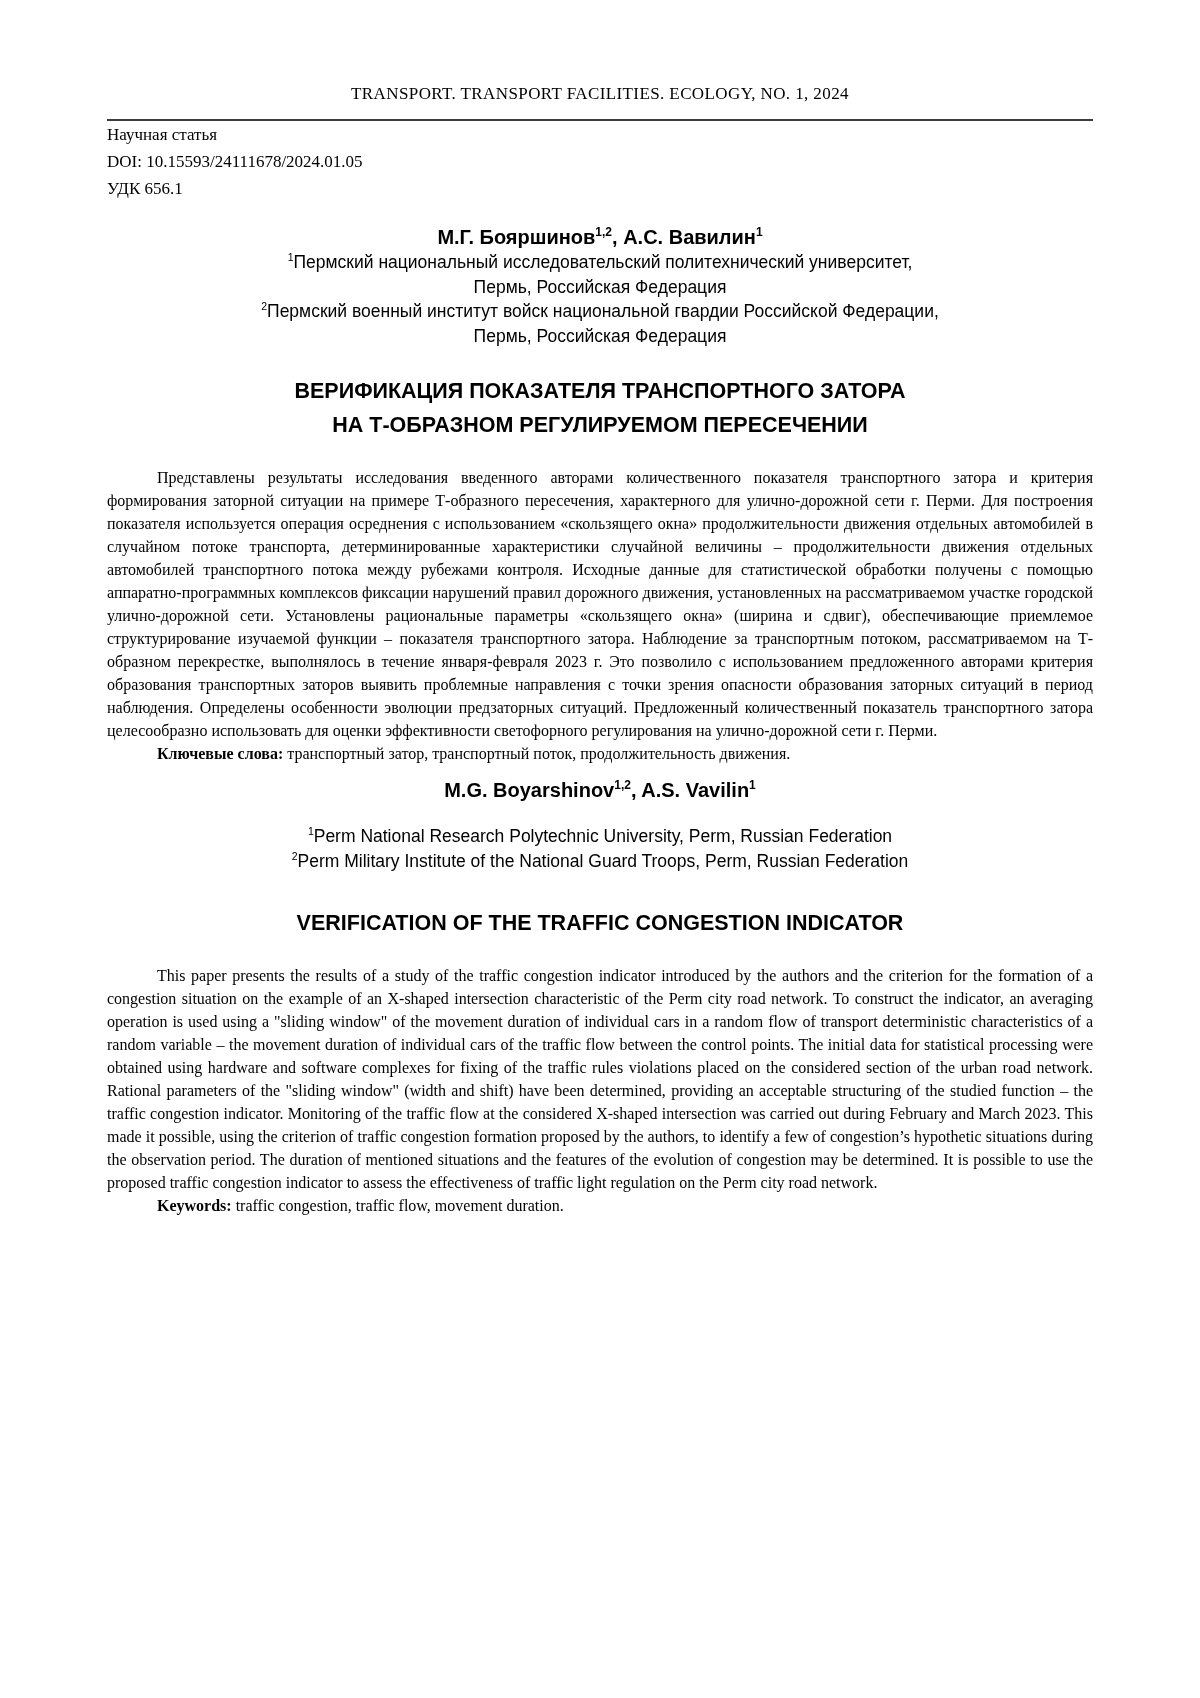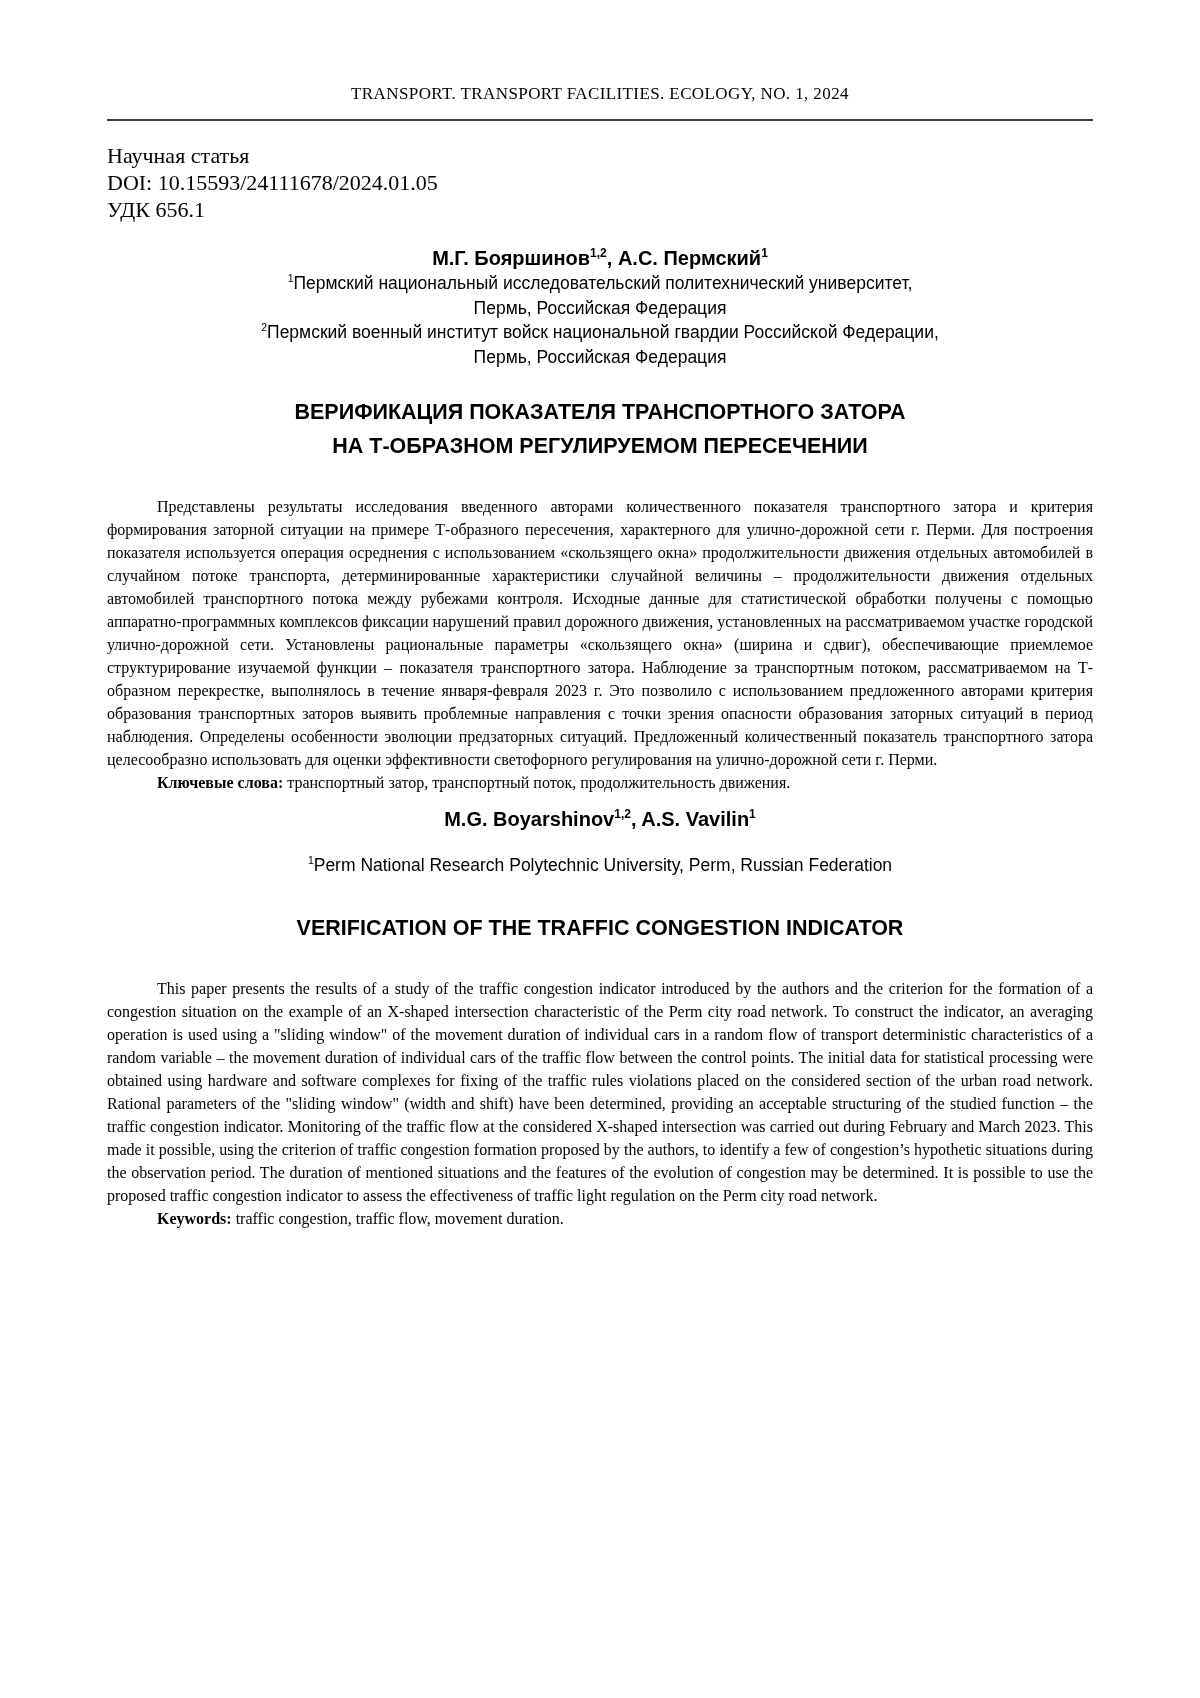--- a/index.html
+++ b/index.html
@@ -28,22 +28,21 @@
     line-height: 20px;
     letter-spacing: 0.4px;
     white-space: nowrap;
   }
   .header-rule {
     height: 2px;
     background: #3c3c3c;
     margin-top: 15px;
   }
   .meta {
-    margin-top: 21px;
-    font-size: 22px;
+    font-size: 17px;
     line-height: 27px;
   }
   .authors {
     text-align: center;
     font-family: "Liberation Sans", "DejaVu Sans", sans-serif;
     font-weight: bold;
     font-size: 20px;
     line-height: 26px;
   }
   .authors-ru { margin-top: 22px; }
@@ -65,21 +64,21 @@
     margin: 0;
     text-align: center;
     font-family: "Liberation Sans", "DejaVu Sans", sans-serif;
     font-weight: bold;
     font-size: 21.5px;
     line-height: 34px;
   }
   .title-ru { margin-top: 26px; }
   .title-en { margin-top: 33px; }
   .abstract {
-    margin: 32px 0 0 0;
+    margin: 24px 0 0 0;
     text-align: justify;
     font-size: 16px;
     line-height: 23px;
     text-indent: 50px;
   }
   .keywords {
     margin: 0;
     text-align: justify;
     font-size: 16px;
     line-height: 23px;
@@ -101,21 +100,21 @@
 
   <div class="journal-header serif">TRANSPORT. TRANSPORT FACILITIES. ECOLOGY, NO. 1, 2024</div>
   <div class="header-rule"></div>
 
   <div class="meta serif">
     <div>Научная статья</div>
     <div>DOI: 10.15593/24111678/2024.01.05</div>
     <div>УДК 656.1</div>
   </div>
 
-  <div class="authors authors-ru"><span>М.Г. Бояршинов</span><sup>1,2</sup><span>, </span><span>А.С. Пермский</span><sup>1</sup></div>
+  <div class="authors authors-ru"><span>М.Г. Бояршинов</span><sup>1,2</sup><span>, </span><span>А.С. Вавилин</span><sup>1</sup></div>
 
   <div class="affiliations affiliations-ru">
     <div><sup>1</sup><span>Пермский национальный исследовательский политехнический университет,</span></div>
     <div>Пермь, Российская Федерация</div>
     <div><sup>2</sup><span>Пермский военный институт войск национальной гвардии Российской Федерации,</span></div>
     <div>Пермь, Российская Федерация</div>
   </div>
 
   <h1 class="article-title title-ru">
     <div>ВЕРИФИКАЦИЯ ПОКАЗАТЕЛЯ ТРАНСПОРТНОГО ЗАТОРА</div>
@@ -123,20 +122,21 @@
   </h1>
 
   <p class="abstract serif">Представлены результаты исследования введенного авторами количественного показателя транспортного затора и критерия формирования заторной ситуации на примере Т-образного пересечения, характерного для улично-дорожной сети г. Перми. Для построения показателя используется операция осреднения с использованием «скользящего окна» продолжительности движения отдельных автомобилей в случайном потоке транспорта, детерминированные характеристики случайной величины – продолжительности движения отдельных автомобилей транспортного потока между рубежами контроля. Исходные данные для статистической обработки получены с помощью аппаратно-программных комплексов фиксации нарушений правил дорожного движения, установленных на рассматриваемом участке городской улично-дорожной сети. Установлены рациональные параметры «скользящего окна» (ширина и сдвиг), обеспечивающие приемлемое структурирование изучаемой функции – показателя транспортного затора. Наблюдение за транспортным потоком, рассматриваемом на Т-образном перекрестке, выполнялось в течение января-февраля 2023 г. Это позволило с использованием предложенного авторами критерия образования транспортных заторов выявить проблемные направления с точки зрения опасности образования заторных ситуаций в период наблюдения. Определены особенности эволюции предзаторных ситуаций. Предложенный количественный показатель транспортного затора целесообразно использовать для оценки эффективности светофорного регулирования на улично-дорожной сети г. Перми.</p>
 
   <p class="keywords serif"><span class="kw-label">Ключевые слова:</span><span> транспортный затор, транспортный поток, продолжительность движения.</span></p>
 
   <div class="authors authors-en"><span>M.G. Boyarshinov</span><sup>1,2</sup><span>, </span><span>A.S. Vavilin</span><sup>1</sup></div>
 
   <div class="affiliations affiliations-en">
     <div><sup>1</sup><span>Perm National Research Polytechnic University, Perm, Russian Federation</span></div>
+    <div><sup>2</sup><span>Perm Military Institute of the National Guard Troops, Perm, Russian Federation</span></div>
   </div>
 
   <h1 class="article-title title-en">
     <div>VERIFICATION OF THE TRAFFIC CONGESTION INDICATOR</div>
   </h1>
 
   <p class="abstract serif">This paper presents the results of a study of the traffic congestion indicator introduced by the authors and the criterion for the formation of a congestion situation on the example of an X-shaped intersection characteristic of the Perm city road network. To construct the indicator, an averaging operation is used using a "sliding window" of the movement duration of individual cars in a random flow of transport deterministic characteristics of a random variable – the movement duration of individual cars of the traffic flow between the control points. The initial data for statistical processing were obtained using hardware and software complexes for fixing of the traffic rules violations placed on the considered section of the urban road network. Rational parameters of the "sliding window" (width and shift) have been determined, providing an acceptable structuring of the studied function – the traffic congestion indicator. Monitoring of the traffic flow at the considered X-shaped intersection was carried out during February and March 2023. This made it possible, using the criterion of traffic congestion formation proposed by the authors, to identify a few of congestion’s hypothetic situations during the observation period. The duration of mentioned situations and the features of the evolution of congestion may be determined. It is possible to use the proposed traffic congestion indicator to assess the effectiveness of traffic light regulation on the Perm city road network.</p>
 
   <p class="keywords serif"><span class="kw-label">Keywords:</span><span> traffic congestion, traffic flow, movement duration.</span></p>
 

